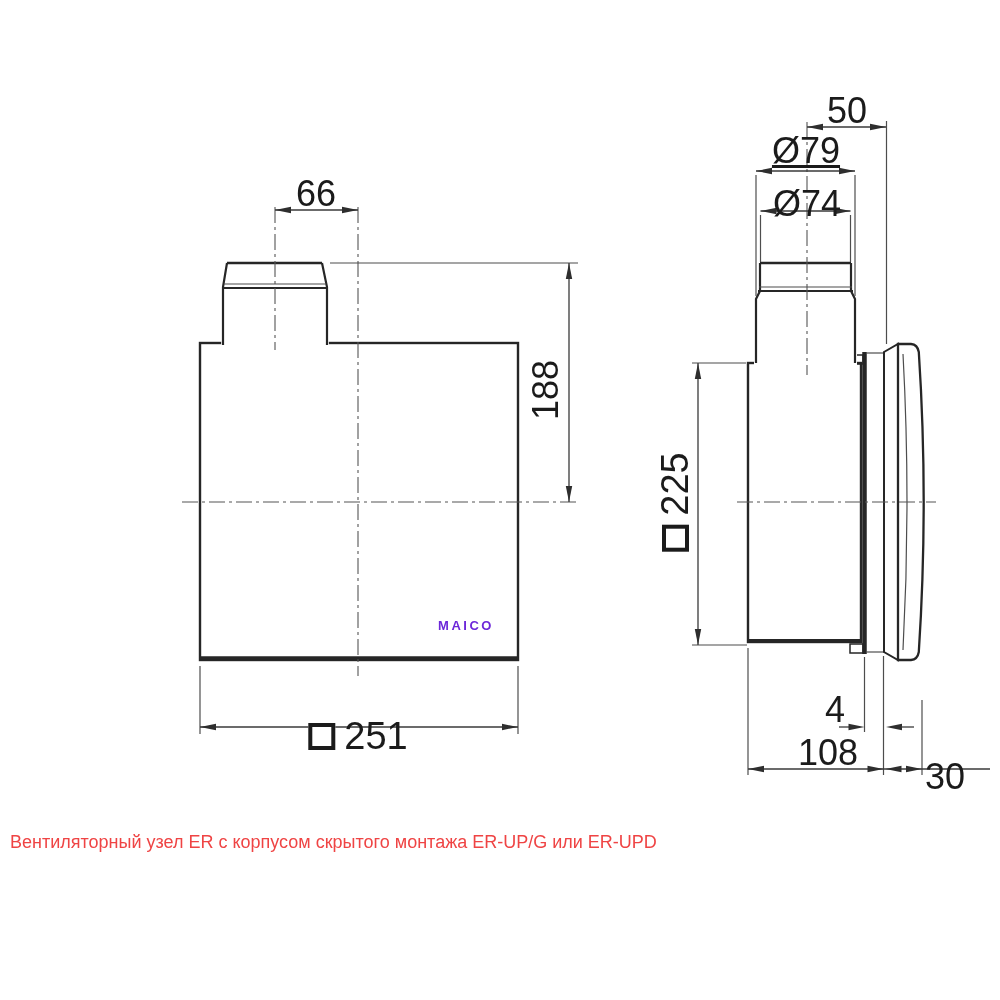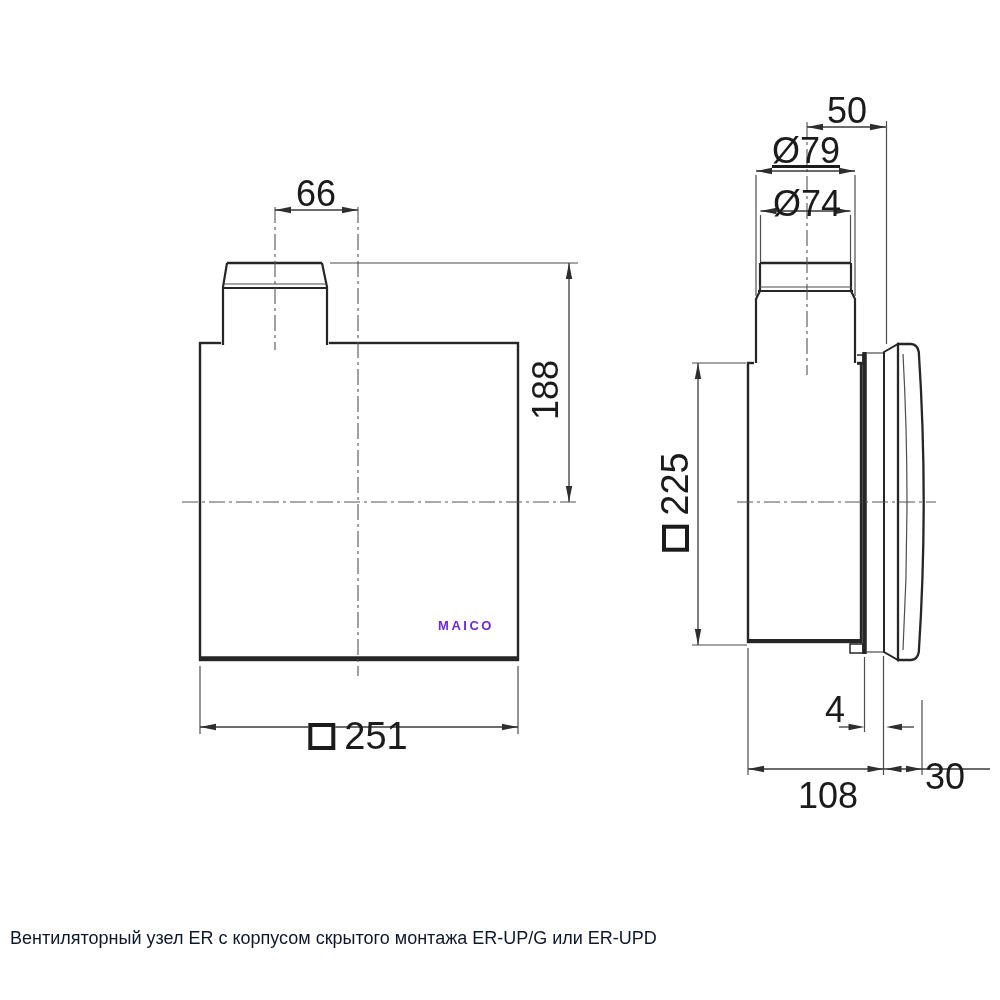--- a/index.html
+++ b/index.html
@@ -6,21 +6,21 @@
   .stage{position:relative;width:1000px;height:1000px;background:#fff;overflow:hidden;
          font-family:"Liberation Sans","DejaVu Sans",sans-serif;}
   svg.drawing{position:absolute;left:0;top:0;}
   .lbl{position:absolute;color:#1b1b1b;font-size:36px;line-height:1;white-space:nowrap;
        transform:translate(-50%,-50%);}
   .lbl.rot{transform:translate(-50%,-50%) rotate(-90deg);}
   .sq-lbl{display:flex;align-items:center;gap:9px;font-size:38px;}
   .square-glyph{display:inline-block;width:19px;height:19px;border:4.5px solid #1b1b1b;background:#fff;}
   .brand{position:absolute;transform:translate(-50%,-50%);font-size:13px;font-weight:bold;
          letter-spacing:2.5px;color:#6d28d9;}
-  .caption{position:absolute;left:10px;top:928px;font-size:18px;color:#0f172a;}
+  .caption{position:absolute;left:10px;top:832px;font-size:18px;color:#ef4444;}
   .outline{stroke:#262626;fill:none;}
   .thin{stroke:#4d4d4d;stroke-width:1.2;fill:none;}
   .dim{stroke:#3a3a3a;stroke-width:1.3;fill:none;}
   .cl{stroke:#555;stroke-width:1.1;fill:none;stroke-dasharray:16 4 3 4;}
   .arr{fill:#2e2e2e;stroke:none;}
   .whitefill{fill:#fff;stroke:none;}
 </style>
 </head>
 <body>
 
@@ -141,20 +141,20 @@
 
   <div class="lbl" style="left:807px;top:204px;">Ø74</div>
 
   <div class="lbl sq-lbl rot" style="left:675px;top:502px;">
     <span class="square-glyph"></span>
       <span>225</span>
   </div>
 
   <div class="lbl" style="left:835px;top:710px;">4</div>
 
-  <div class="lbl" style="left:828px;top:796px;">108</div>
+  <div class="lbl" style="left:828px;top:753px;">108</div>
 
   <div class="lbl" style="left:945px;top:753px;margin-top:24px;">30</div>
 
   <div class="brand" style="left:466px;top:625px;">MAICO</div>
 
   <div class="caption">Вентиляторный узел ER с корпусом скрытого монтажа ER-UP/G или ER-UPD</div>
 </div>
 
 </body></html>

